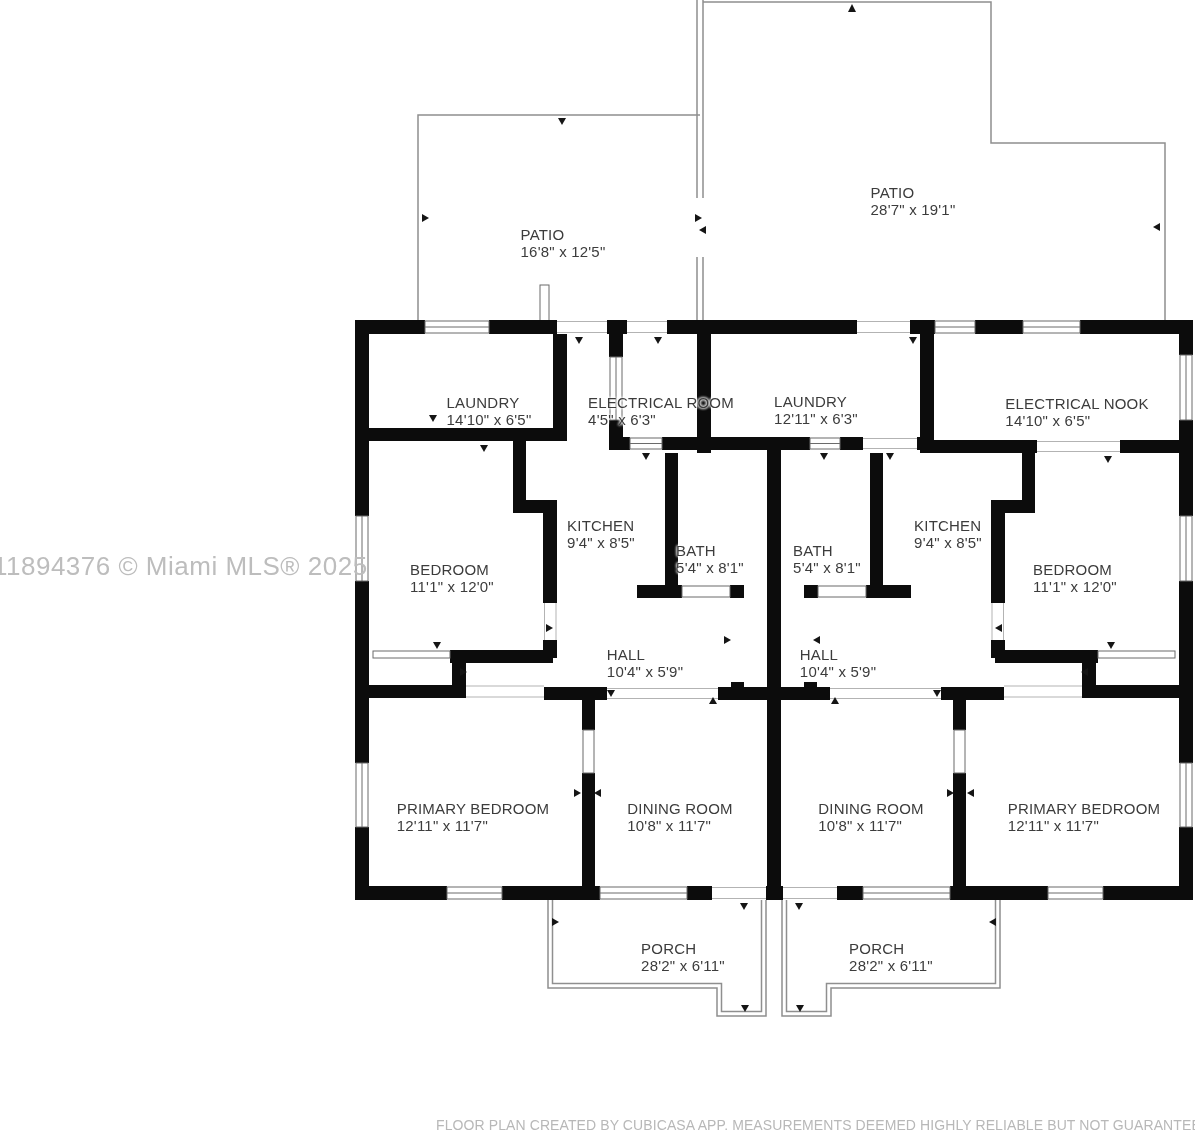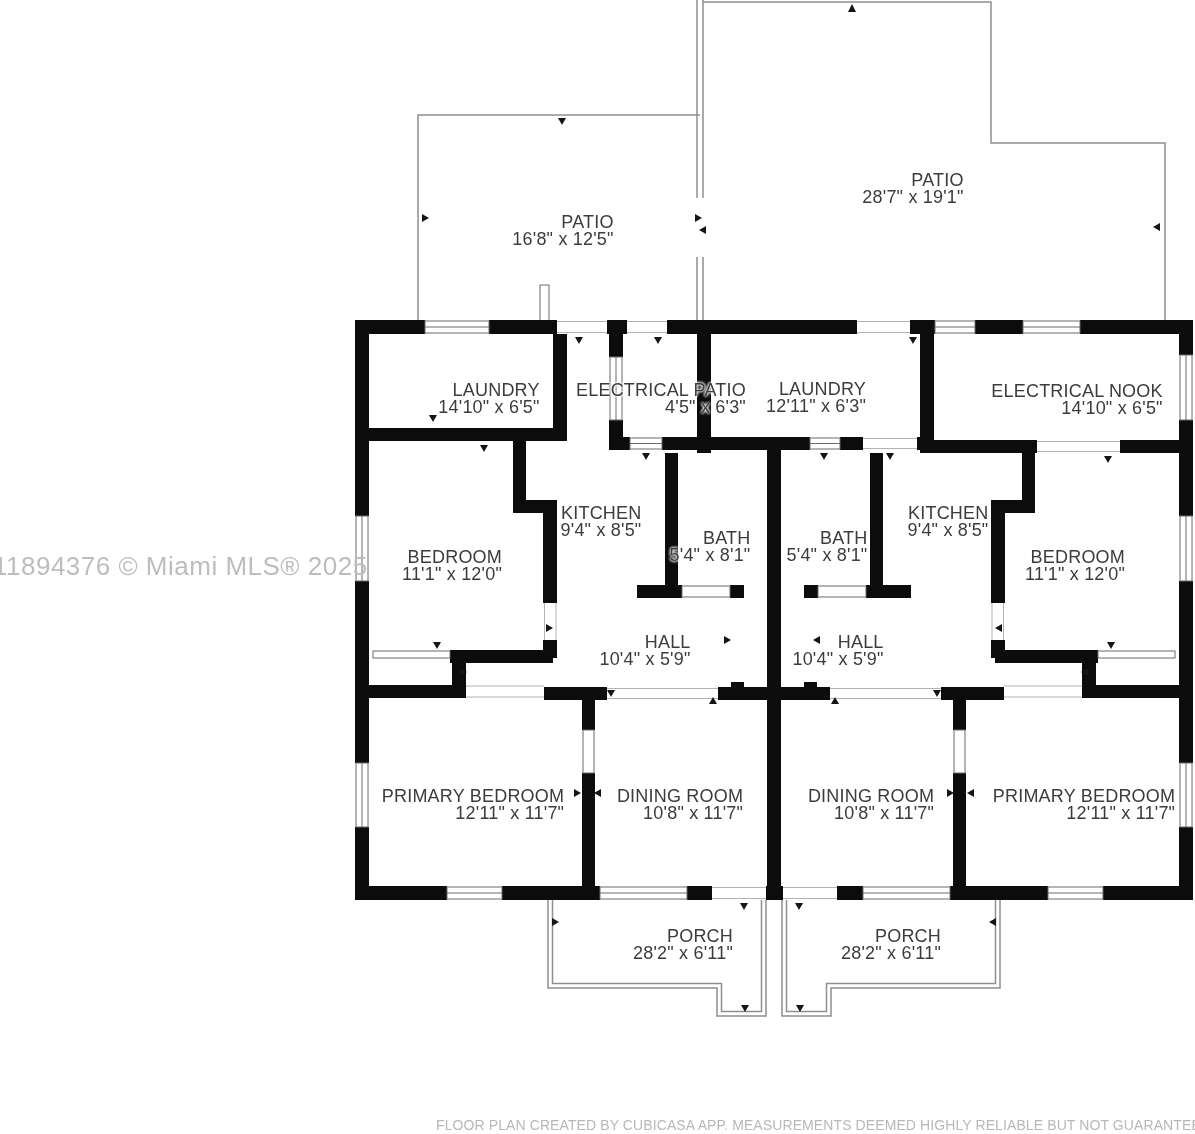--- a/index.html
+++ b/index.html
@@ -3,23 +3,24 @@
 <meta charset="utf-8">
 <style>
   html,body{margin:0;padding:0;background:#ffffff;}
   #stage{
     position:relative;width:1195px;height:1134px;background:#ffffff;
     overflow:hidden;font-family:"Liberation Sans",sans-serif;
   }
   #plan-svg{position:absolute;left:0;top:0;}
   .room-label{
     position:absolute;transform:translate(-50%,-50%);
-    text-align:right;white-space:nowrap;color:#3c3c3c;
-    font-size:18px;line-height:17px;letter-spacing:.2px;
+    text-align:left;white-space:nowrap;color:#3c3c3c;
+    font-size:15px;line-height:17px;letter-spacing:.2px;
     text-shadow:0 0 3px #fff,0 0 3px #fff,0 0 3px #fff;
+    margin-top:12px;
   }
   .room-label .name{display:block;}
   .room-label .dims{display:block;}
   #watermark{
     position:absolute;left:-7px;top:551px;font-size:26px;color:#bdbdbd;
     letter-spacing:.5px;white-space:nowrap;
   }
   #footer-disclaimer{
     position:absolute;left:436px;top:1117px;font-size:14px;color:#b8b8b8;
     letter-spacing:.1px;white-space:nowrap;
@@ -237,21 +238,21 @@
       </div>
     <div class="room-label" style="left:913px;top:189px">
         <span class="name">PATIO</span>
         <span class="dims">28'7" x 19'1"</span>
       </div>
     <div class="room-label" style="left:489px;top:399px">
         <span class="name">LAUNDRY</span>
         <span class="dims">14'10" x 6'5"</span>
       </div>
     <div class="room-label" style="left:661px;top:399px">
-        <span class="name">ELECTRICAL PATIO</span>
+        <span class="name">ELECTRICAL ROOM</span>
         <span class="dims">4'5" x 6'3"</span>
       </div>
     <div class="room-label" style="left:816px;top:398px">
         <span class="name">LAUNDRY</span>
         <span class="dims">12'11" x 6'3"</span>
       </div>
     <div class="room-label" style="left:1077px;top:400px">
         <span class="name">ELECTRICAL NOOK</span>
         <span class="dims">14'10" x 6'5"</span>
       </div>

